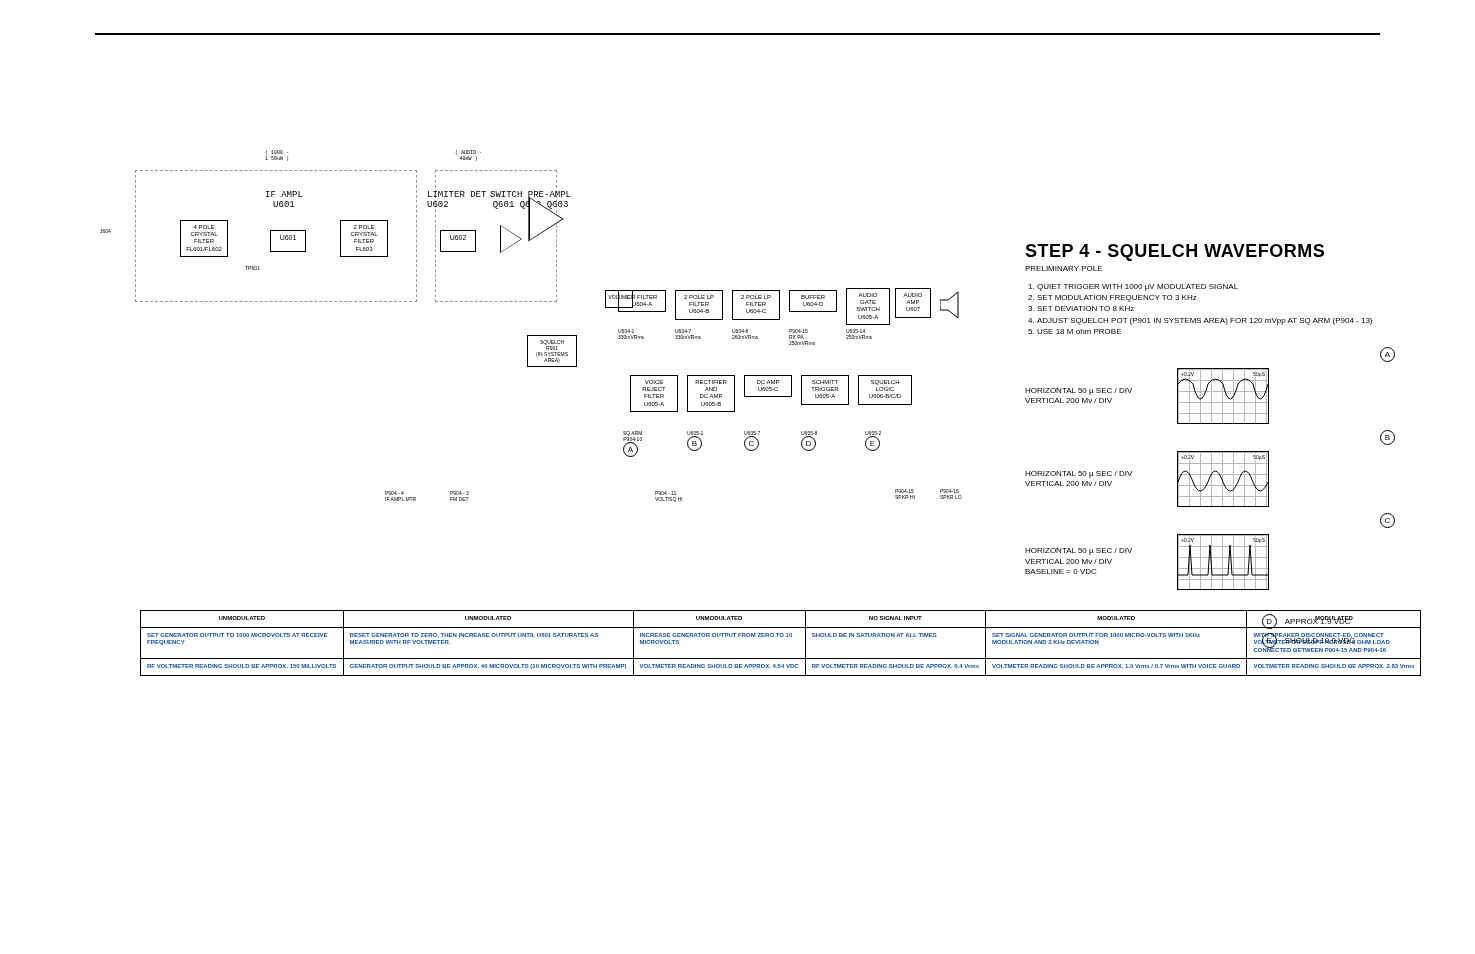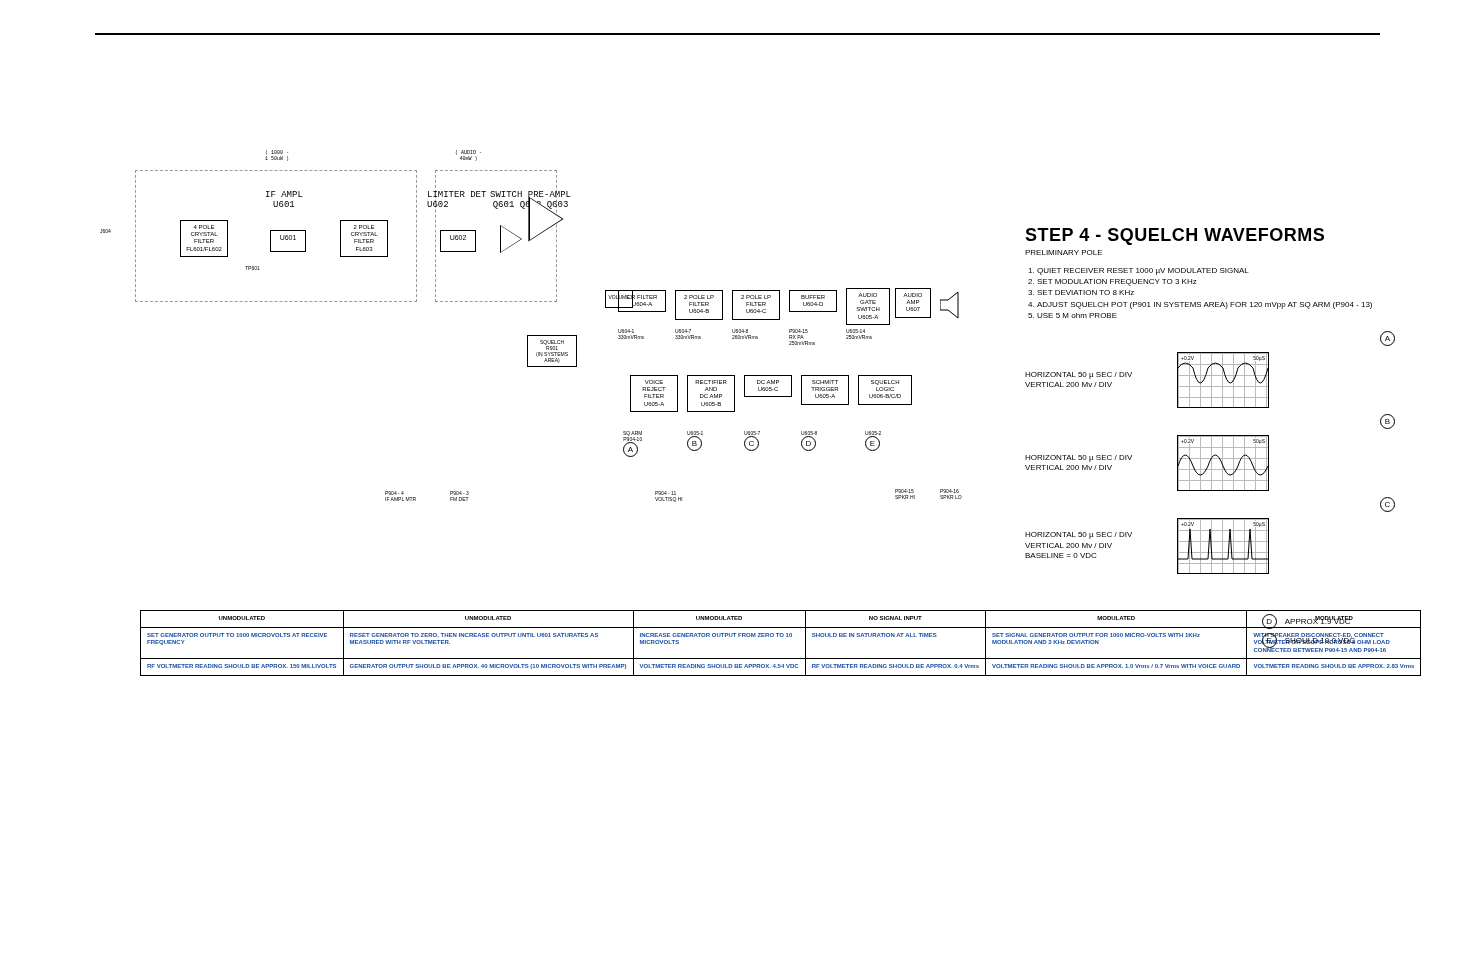--- a/index.html
+++ b/index.html
@@ -10,21 +10,21 @@
 .block{position:absolute;border:1px solid #000;font-size:7px;text-align:center;padding:3px 2px;line-height:1.2}
 .label{position:absolute;font-size:9px;font-family:"Courier New",monospace}
 .small{font-size:6px}
 .tiny{font-size:5px}
 .circ{display:inline-flex;width:13px;height:13px;border:1px solid #000;border-radius:50%;align-items:center;justify-content:center;font-size:8px}
 .table{position:absolute;left:140px;top:610px;border-collapse:collapse;font-size:6px}
 .table td,.table th{border:1px solid #000;padding:4px 6px;text-align:left;vertical-align:top;line-height:1.25}
 .table th{font-weight:bold;text-align:center}
 .table .hdr{color:#1a4fa3;font-weight:bold}
 .step4{position:absolute;right:80px;top:225px;width:370px}
-.step4 h2{font-size:18px;font-weight:bold;margin:0 0 2px 0;letter-spacing:.5px}
+.step4 h2{font-size:18px;font-weight:bold;margin:16px 0 2px 0;letter-spacing:.5px}
 .step4 .sub{font-size:8px;margin:0 0 8px 0}
 .step4 ol{margin:0 0 10px 0;padding-left:12px;font-size:8px;line-height:1.4}
 .wave-row{display:flex;align-items:center;gap:12px;margin:6px 0}
 .wave-text{font-size:8px;line-height:1.3;width:140px}
 .wave-box{width:90px;height:54px;border:1px solid #000;background:#fff;position:relative}
 .wave-grid{position:absolute;inset:0;background-image:linear-gradient(#bbb 1px,transparent 1px),linear-gradient(90deg,#bbb 1px,transparent 1px);background-size:11px 11px}
 .wave svg{position:absolute;inset:0}
 .wvlab{position:absolute;font-size:5px;background:#fff;padding:0 1px}
 .de{position:absolute;right:120px;top:610px;font-size:8px}
 .de div{margin:4px 0;display:flex;align-items:center;gap:8px}
@@ -182,25 +182,25 @@
       <td class="hdr">VOLTMETER READING SHOULD BE APPROX. 1.0 Vrms / 0.7 Vrms WITH VOICE GUARD</td>
       <td class="hdr">VOLTMETER READING SHOULD BE APPROX. 2.83 Vrms</td>
     </tr>
   </tbody>
     </table>
 
   <div class="step4">
     <h2>STEP 4 - SQUELCH WAVEFORMS</h2>
     <div class="sub">PRELIMINARY POLE</div>
     <ol>
-      <li>QUIET RECEIVER RESET 1000 µV MODULATED SIGNAL</li>
+      <li>QUIET TRIGGER WITH 1000 µV MODULATED SIGNAL</li>
       <li>SET MODULATION FREQUENCY TO 3 KHz</li>
       <li>SET DEVIATION TO 8 KHz</li>
       <li>ADJUST SQUELCH POT (P901 IN SYSTEMS AREA) FOR 120 mVpp AT SQ ARM (P904 - 13)</li>
-      <li>USE 5 M ohm PROBE</li>
+      <li>USE 18 M ohm PROBE</li>
     </ol>
 
     <div class="wave-row">
       <div style="flex:1;text-align:right"><span class="circ">A</span></div>
     </div>
     <div class="wave-row">
       <div class="wave-text" style="white-space:pre">HORIZONTAL 50 µ SEC / DIV
 VERTICAL 200 Mv / DIV</div>
       <div class="wave-box wave">
         <div class="wave-grid"></div>

